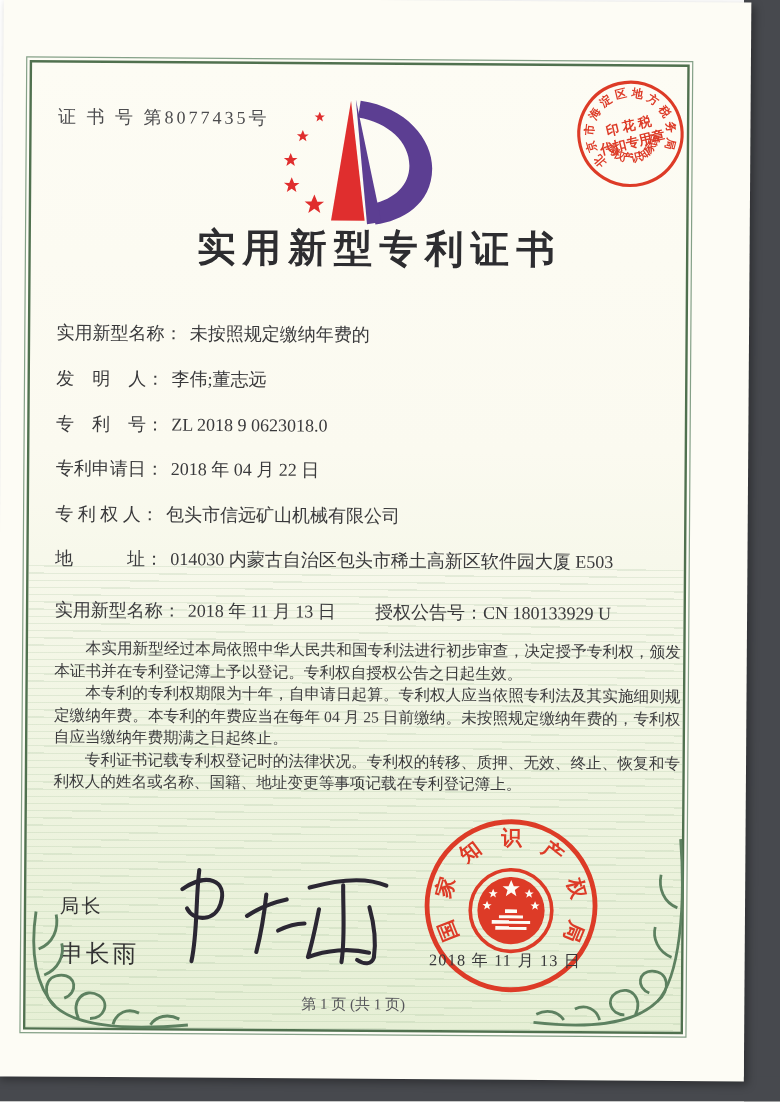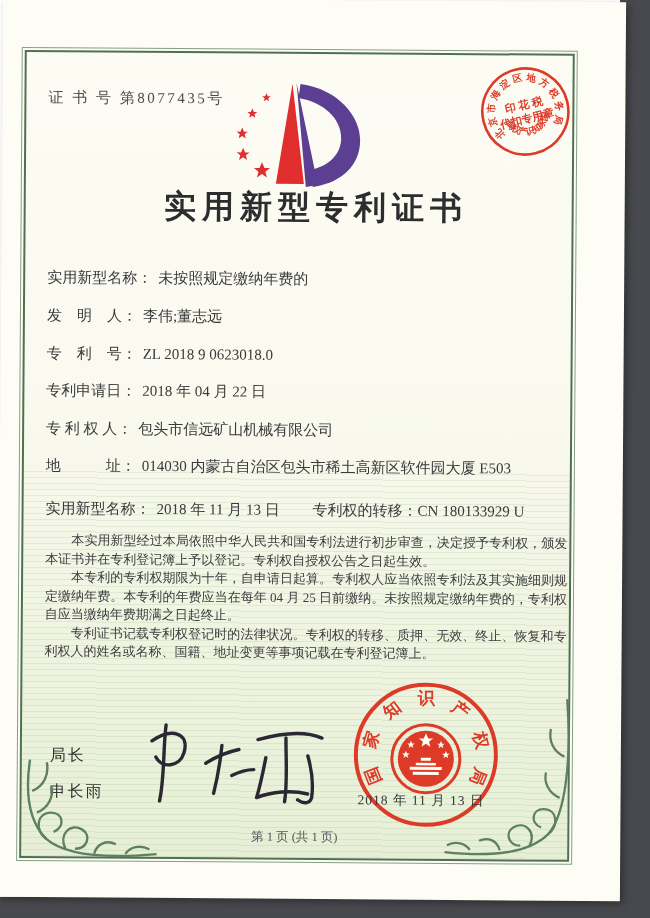--- a/index.html
+++ b/index.html
@@ -30,21 +30,21 @@
 
   .field-row { position:absolute; left:46px; font-size:15px; color:#3a3a3c; white-space:nowrap; }
   .field-row .lbl { color:#3a3a3c;text-align:right; }
   .field-row .val { margin-left:6px; }
   .row-grant2 { position:absolute; left:313px; font-size:15px; color:#3a3a3c; white-space:nowrap; }
 
   .body-text { position:absolute; left:46px; top:533px; width:522px; }
   .body-text p { font-size:13px; line-height:18.5px; color:#3c3c3e; text-align:justify; text-indent:2em; }
 
   .director { position:absolute; left:52px; top:747px; font-size:16px; color:#333; letter-spacing:2px; }
-  .director-name { position:absolute; left:52px; top:783px; font-size:16px; color:#333; letter-spacing:2px; }
+  .director-name { position:absolute; left:52px; top:783px; font-size:20px; color:#333; letter-spacing:2px; }
 
   .signature { position:absolute; left:138px; top:712px; }
   .seal-main { position:absolute; left:352px; top:678px; }
   .seal-main text { fill:#dd3b27; font-weight:bold; font-family:"Liberation Serif",serif; }
   .seal-date { position:absolute; left:360px; top:791px; font-size:13.5px; letter-spacing:1px; color:#38383a; z-index:5; }
 
   .footer { position:absolute; left:22px; width:550px; top:829px; text-align:center; font-size:12.5px; color:#55555a; }
 
   .orn-left  { position:absolute; left:22px; top:740px; }
   .orn-right { position:absolute; left:438px; top:686px; transform:scaleX(-1); }
@@ -124,21 +124,21 @@
     <div class="field-row" style="top:421px">
       <span class="lbl">专 利 权 人：</span><span class="val">包头市信远矿山机械有限公司</span>
     </div>
     <div class="field-row" style="top:458px">
       <span class="lbl">地　　　址：</span><span class="val">014030 内蒙古自治区包头市稀土高新区软件园大厦 E503</span>
     </div>
     <div class="field-row" style="top:501px">
       <span class="lbl">实用新型名称：</span><span class="val">2018 年 11 月 13 日</span>
     </div>
     <div class="row-grant2" style="top:501px">
-      <span class="lbl">专利权的转移：</span><span class="val">CN 180133929 U</span>
+      <span class="lbl">授权公告号：</span><span class="val">CN 180133929 U</span>
     </div>
 
     <div class="body-text">
       <p>本实用新型经过本局依照中华人民共和国专利法进行初步审查，决定授予专利权，颁发本证书并在专利登记簿上予以登记。专利权自授权公告之日起生效。</p>
       <p>本专利的专利权期限为十年，自申请日起算。专利权人应当依照专利法及其实施细则规定缴纳年费。本专利的年费应当在每年 04 月 25 日前缴纳。未按照规定缴纳年费的，专利权自应当缴纳年费期满之日起终止。</p>
       <p>专利证书记载专利权登记时的法律状况。专利权的转移、质押、无效、终止、恢复和专利权人的姓名或名称、国籍、地址变更等事项记载在专利登记簿上。</p>
     </div>
 
     <div class="director">局长</div>
     <div class="director-name">申长雨</div>

